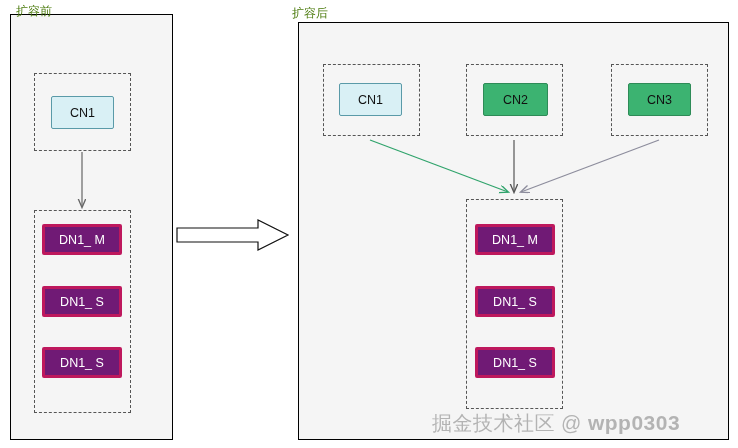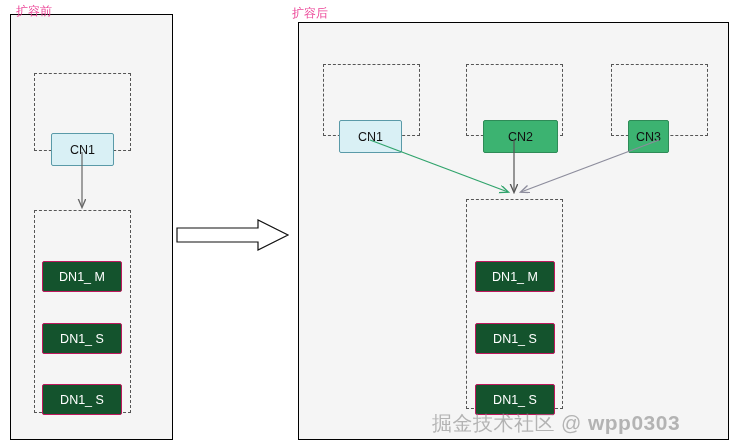--- a/index.html
+++ b/index.html
@@ -17,53 +17,52 @@
   }
   .panel {
     position: absolute;
     background: #f5f5f5;
     border: 1px solid #000000;
     box-sizing: border-box;
   }
   .panel-title {
     position: absolute;
     font-size: 12px;
-    color: #ec4899;
+    color: #4d7c0f;
     white-space: nowrap;
   }
   .dashed-group {
     position: absolute;
     border: 1px dashed #555555;
     box-sizing: border-box;
     background: transparent;
   }
   .node {
     position: absolute;
     box-sizing: border-box;
     display: flex;
     align-items: center;
     justify-content: center;
     font-size: 12.5px;
     border-radius: 2px;
     white-space: nowrap;
-    margin-top: 37px;
   }
   .node-cn1 {
     background: #d9f0f5;
     border: 1px solid #5a9aa8;
     color: #111111;
   }
   .node-cn-green {
     background: #3cb371;
     border: 1px solid #2e8b57;
     color: #111111;
   }
   .node-dn {
-    background: #14532d;
-    border: 1px solid #be185d;
+    background: #701a75;
+    border: 3px solid #be185d;
     color: #ffffff;
     text-align: right;
   }
   .svg-layer {
     position: absolute;
     left: 0;
     top: 0;
     width: 738px;
     height: 448px;
     pointer-events: none;
@@ -100,24 +99,24 @@
   <div class="node node-dn" style="left:42px; top:286px; width:80px; height:31px;">DN1_ S</div>
   <div class="node node-dn" style="left:42px; top:347px; width:80px; height:31px;">DN1_ S</div>
 
   <div class="panel" style="left:298px; top:22px; width:431px; height:418px;"></div>
   <div class="panel-title" style="left:292px; top:5px;">扩容后</div>
 
   <div class="dashed-group" style="left:323px; top:64px; width:97px; height:72px;"></div>
   <div class="node node-cn1" style="left:339px; top:83px; width:63px; height:33px;">CN1</div>
 
   <div class="dashed-group" style="left:466px; top:64px; width:97px; height:72px;"></div>
-  <div class="node node-cn-green" style="left:483px; top:83px; width:75px; height:33px;">CN2</div>
+  <div class="node node-cn-green" style="left:483px; top:83px; width:65px; height:33px;">CN2</div>
 
   <div class="dashed-group" style="left:611px; top:64px; width:97px; height:72px;"></div>
-  <div class="node node-cn-green" style="left:628px; top:83px; width:41px; height:33px;">CN3</div>
+  <div class="node node-cn-green" style="left:628px; top:83px; width:63px; height:33px;">CN3</div>
 
   <div class="dashed-group" style="left:466px; top:199px; width:97px; height:210px;"></div>
   <div class="node node-dn" style="left:475px; top:224px; width:80px; height:31px;">DN1_ M</div>
   <div class="node node-dn" style="left:475px; top:286px; width:80px; height:31px;">DN1_ S</div>
   <div class="node node-dn" style="left:475px; top:347px; width:80px; height:31px;">DN1_ S</div>
 
   <svg class="svg-layer">
     <defs>
       <marker id="ah-gray" markerWidth="9" markerHeight="9" refX="7" refY="3.2" orient="auto" markerUnits="strokeWidth">
         <path d="M0,0 L7.5,3.2 L0,6.4" fill="none" stroke="#666666" stroke-width="1.1"></path>

